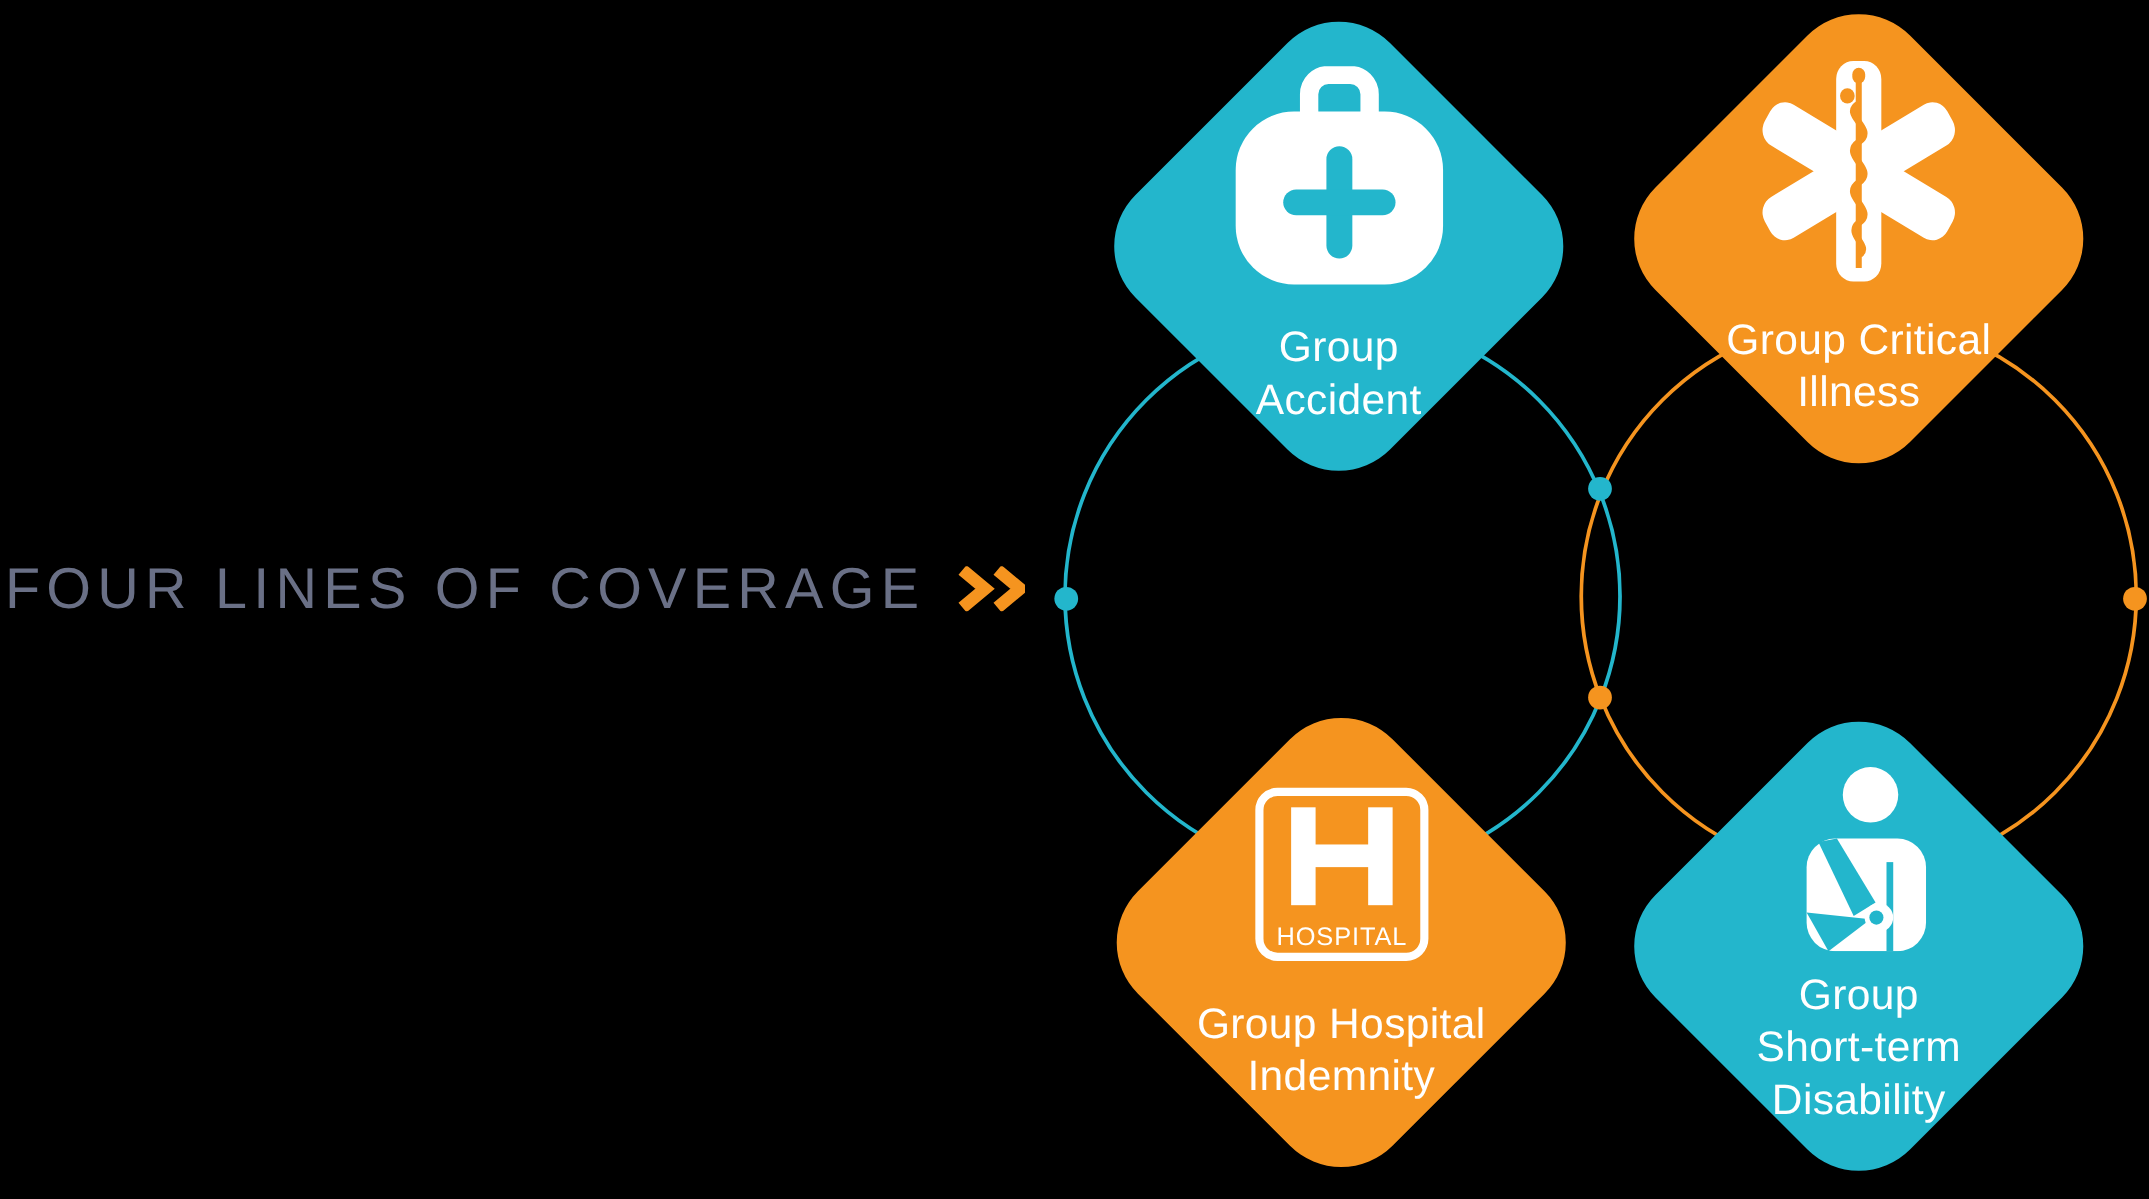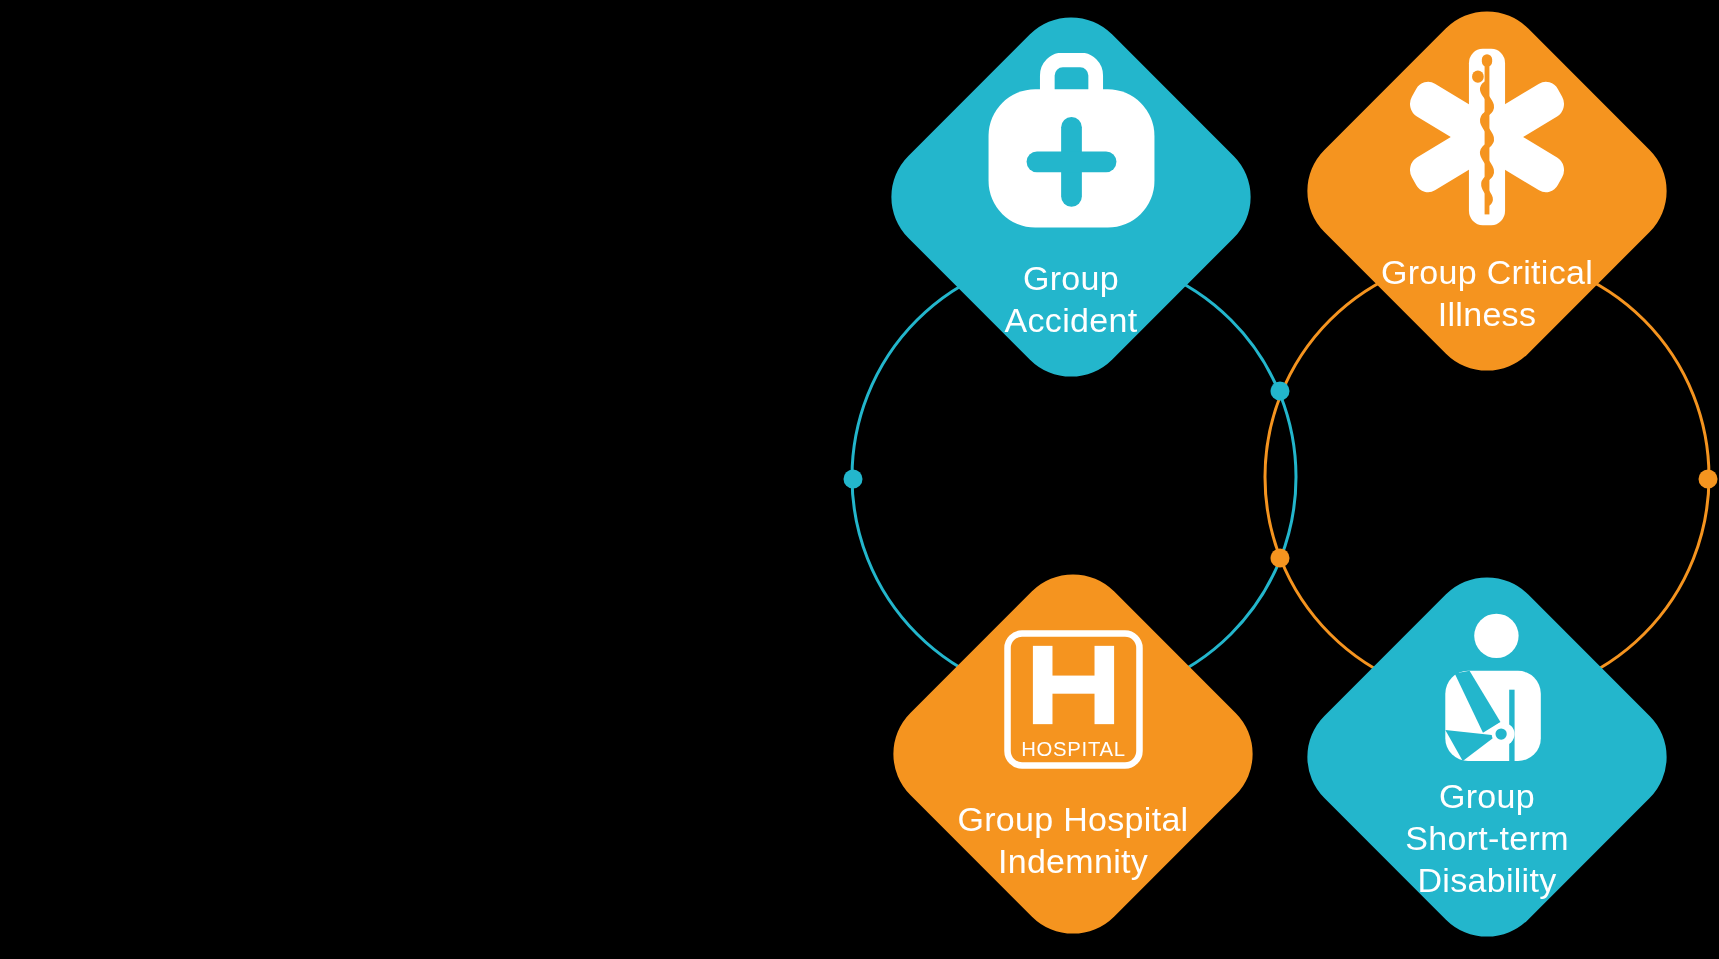--- a/index.html
+++ b/index.html
@@ -109,14 +109,21 @@
         <circle cx="60.5" cy="90" r="4.2" fill="#23B6CC"></circle>
       </svg>
       <div class="card-label">
         <span>Group</span>
         <span>Short-term</span>
         <span>Disability</span>
       </div>
     </div>
   </div>
 
+  <div class="headline">
+    <span class="headline-text">FOUR LINES OF COVERAGE</span>
+    <svg class="chevrons" width="56" height="36" viewBox="0 0 56 36">
+      <path d="M6 3 L24 18 L6 33" fill="none" stroke="#F5941F" stroke-width="10"></path>
+      <path d="M34 3 L52 18 L34 33" fill="none" stroke="#F5941F" stroke-width="10"></path>
+    </svg>
+  </div>
 
 </div>
 
 </body></html>

